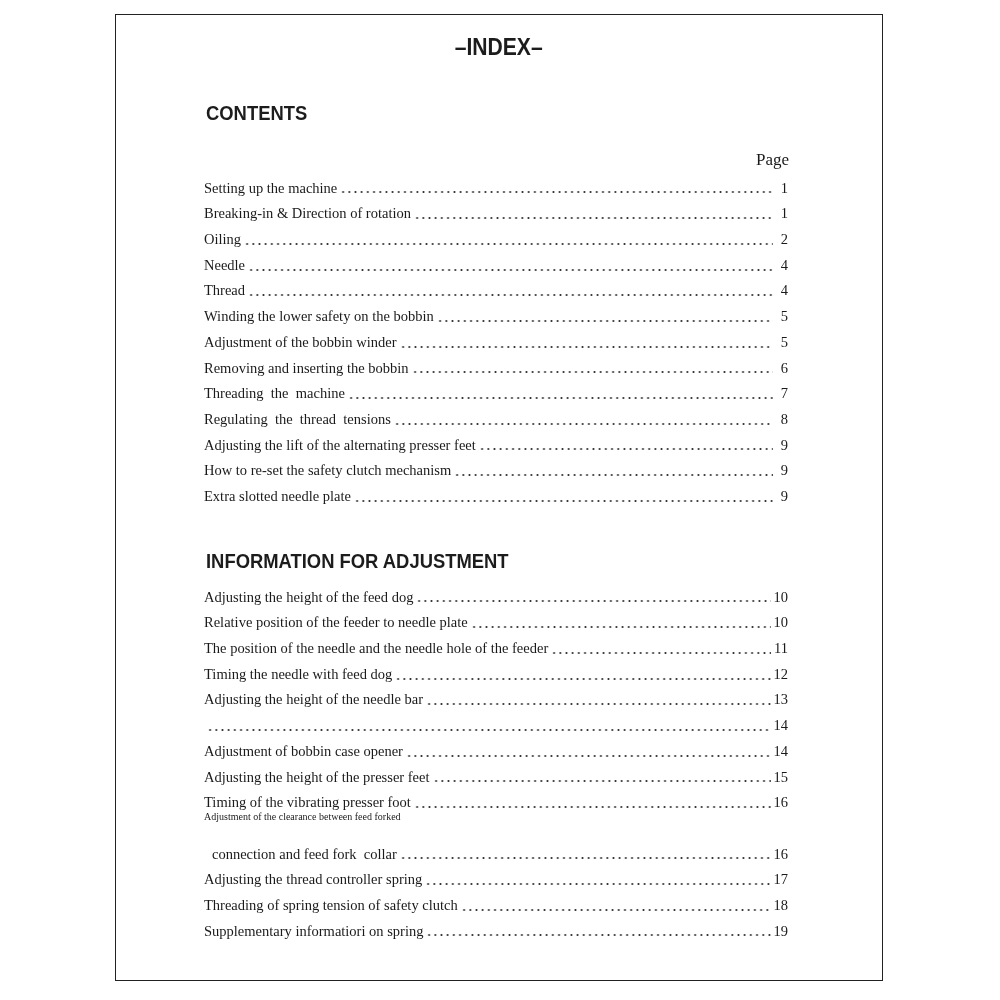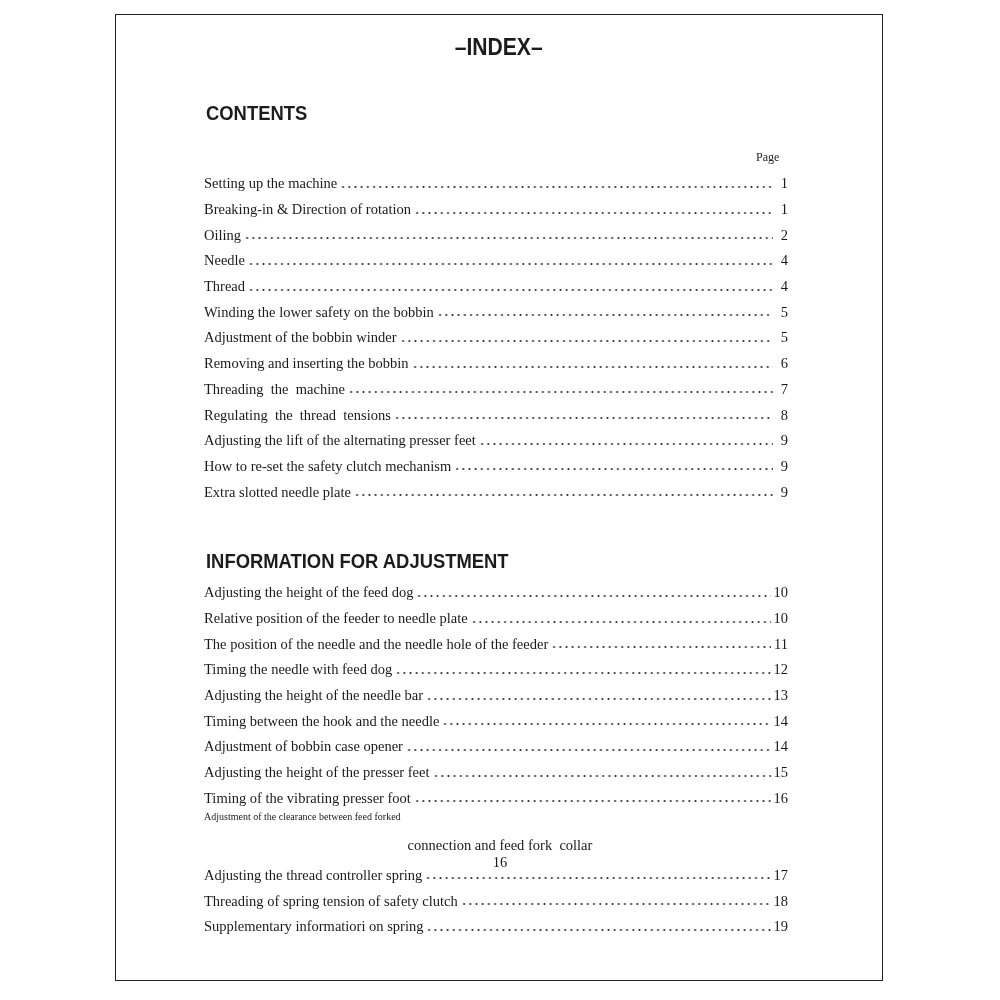--- a/index.html
+++ b/index.html
@@ -46,33 +46,33 @@
       font-size: 20px;
       color: #1c1c1c;
       transform: scaleX(0.92);
       transform-origin: 0 0;
       white-space: nowrap;
     }
     .page-col-label {
       position: absolute;
       left: 756px;
       top: 150px;
-      font-size: 12px;
+      font-size: 17px;
     }
     .toc-list {
       position: absolute;
       left: 204px;
       width: 584px;
       margin: 0;
       padding: 0;
       list-style: none;
     }
     .toc-row {
       display: flex;
-      align-items: center;
+      align-items: flex-end;
       height: 25.7px;
       font-size: 14.5px;
       white-space: nowrap;
     }
     .toc-row.cont {
       height: 25.7px;
     }
     .toc-label {
       flex: 0 0 auto;
       transform-origin: 0 50%;
@@ -95,21 +95,20 @@
       text-align: right;
     }
     .wrap-line {
       display: block;
       height: 25.7px;
       font-size: 10px;
       white-space: nowrap;
     }
     .indent {
       padding-left: 8px;
-      flex-direction: column;
     }
   </style>
 </head>
 <body>
 
 <div class="page-frame"></div>
 
 <div class="title">–INDEX–</div>
 
 <div class="section-heading" style="top:102px;">CONTENTS</div>
@@ -206,21 +205,20 @@
       <span class="toc-label">Timing the needle with feed dog</span>
       <span class="toc-dots"></span>
       <span class="toc-page">12</span>
     </li>
   <li class="toc-row">
       <span class="toc-label">Adjusting the height of the needle bar</span>
       <span class="toc-dots"></span>
       <span class="toc-page">13</span>
     </li>
   <li class="toc-row">
-      <span class="toc-label">Timing between the hook and the needle</span>
       <span class="toc-dots"></span>
       <span class="toc-page">14</span>
     </li>
   <li class="toc-row">
       <span class="toc-label">Adjustment of bobbin case opener</span>
       <span class="toc-dots"></span>
       <span class="toc-page">14</span>
     </li>
   <li class="toc-row">
       <span class="toc-label">Adjusting the height of the presser feet</span>

